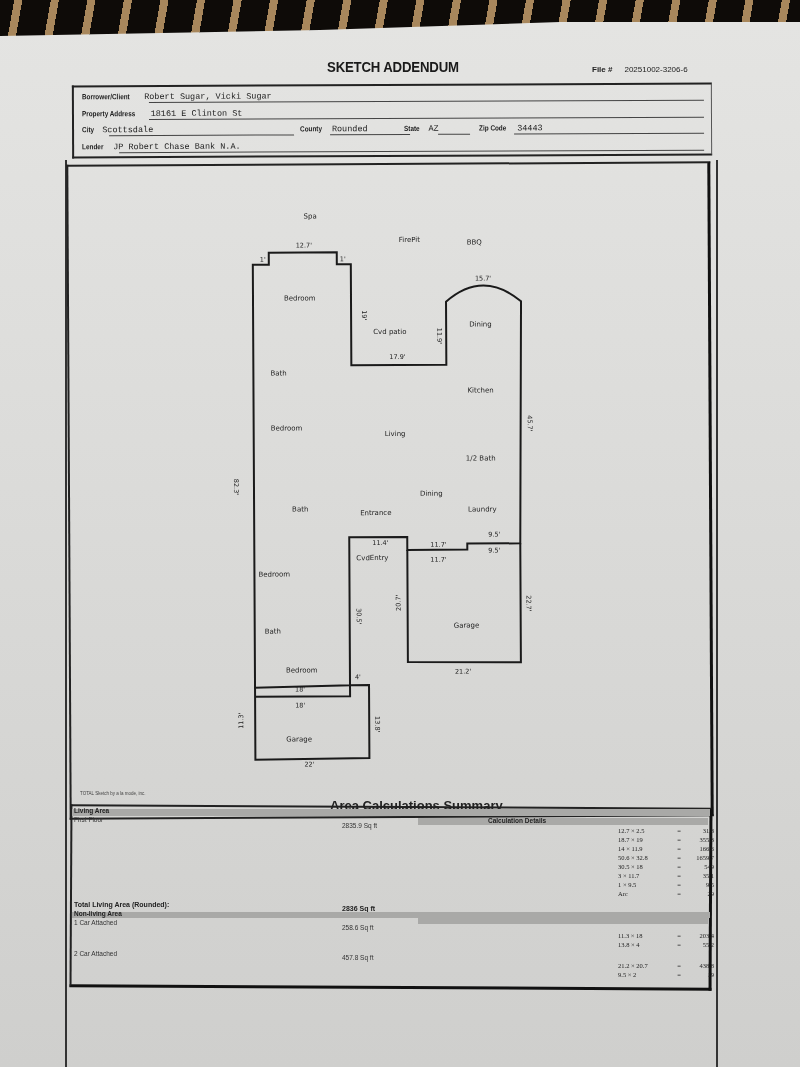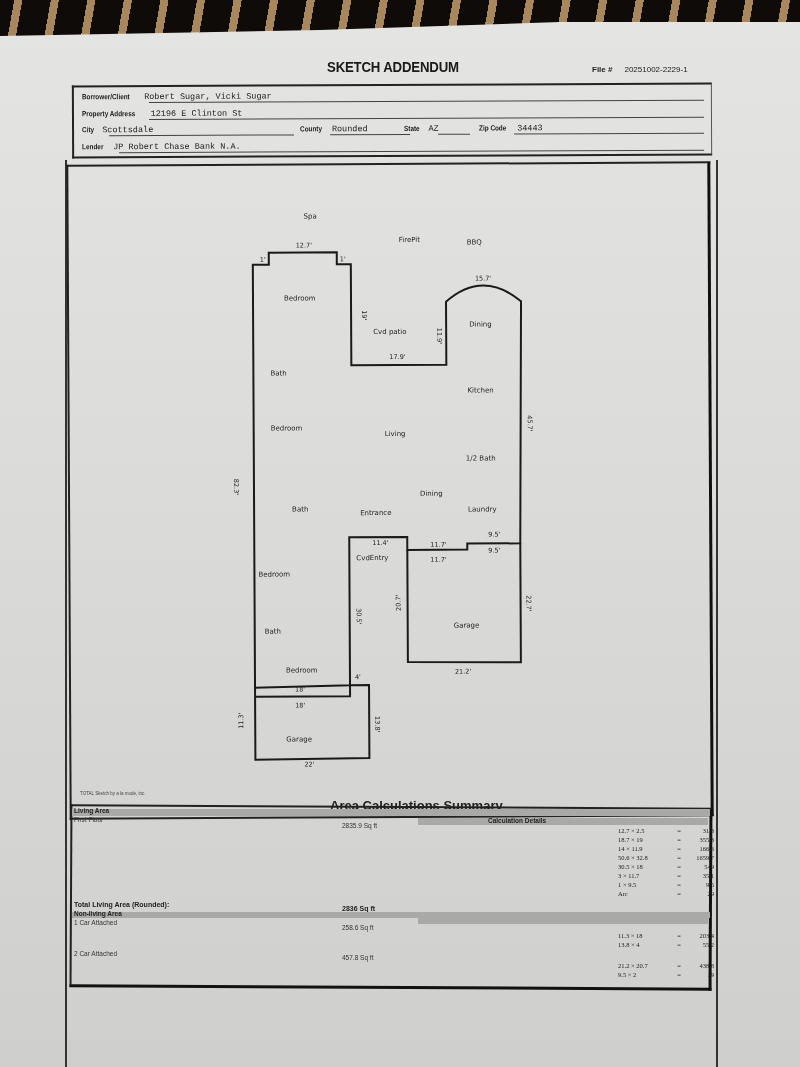--- a/index.html
+++ b/index.html
@@ -35,26 +35,26 @@
   .room{font-family:"DejaVu Sans",sans-serif;font-size:7px;fill:#222;}
   .dim{font-family:"DejaVu Sans",sans-serif;font-size:6.5px;fill:#222;}
 </style>
 </head>
 <body>
 
 <div class="fabric"></div>
 <div class="paper"></div>
 
 <div class="title">SKETCH ADDENDUM</div>
-<div class="fileno"><b>File #</b><span>20251002-2229-1</span></div>
+<div class="fileno"><b>File #</b><span>20251002-3206-6</span></div>
 
 <div class="hdrbox">
   <div class="hrow" style="top:5px"><span class="lbl">Borrower/Client</span><span class="val">Robert Sugar, Vicki Sugar</span></div>
   <div class="uline" style="left:75px;top:15px;width:555px"></div>
-  <div class="hrow" style="top:22px"><span class="lbl">Property Address</span><span class="val">12196 E Clinton St</span></div>
+  <div class="hrow" style="top:22px"><span class="lbl">Property Address</span><span class="val">18161 E Clinton St</span></div>
   <div class="uline" style="left:75px;top:32px;width:555px"></div>
   <div class="hrow" style="top:38px">
     <span class="lbl">City</span><span class="val">Scottsdale</span>
   </div>
   <div class="uline" style="left:35px;top:48px;width:185px"></div>
   <div class="hrow" style="left:226px;top:38px"><span class="lbl">County</span><span class="val">Rounded</span></div>
   <div class="uline" style="left:256px;top:48px;width:80px"></div>
   <div class="hrow" style="left:330px;top:38px"><span class="lbl">State</span><span class="val">AZ</span></div>
   <div class="uline" style="left:364px;top:48px;width:32px"></div>
   <div class="hrow" style="left:405px;top:38px"><span class="lbl">Zip Code</span><span class="val">34443</span></div>

